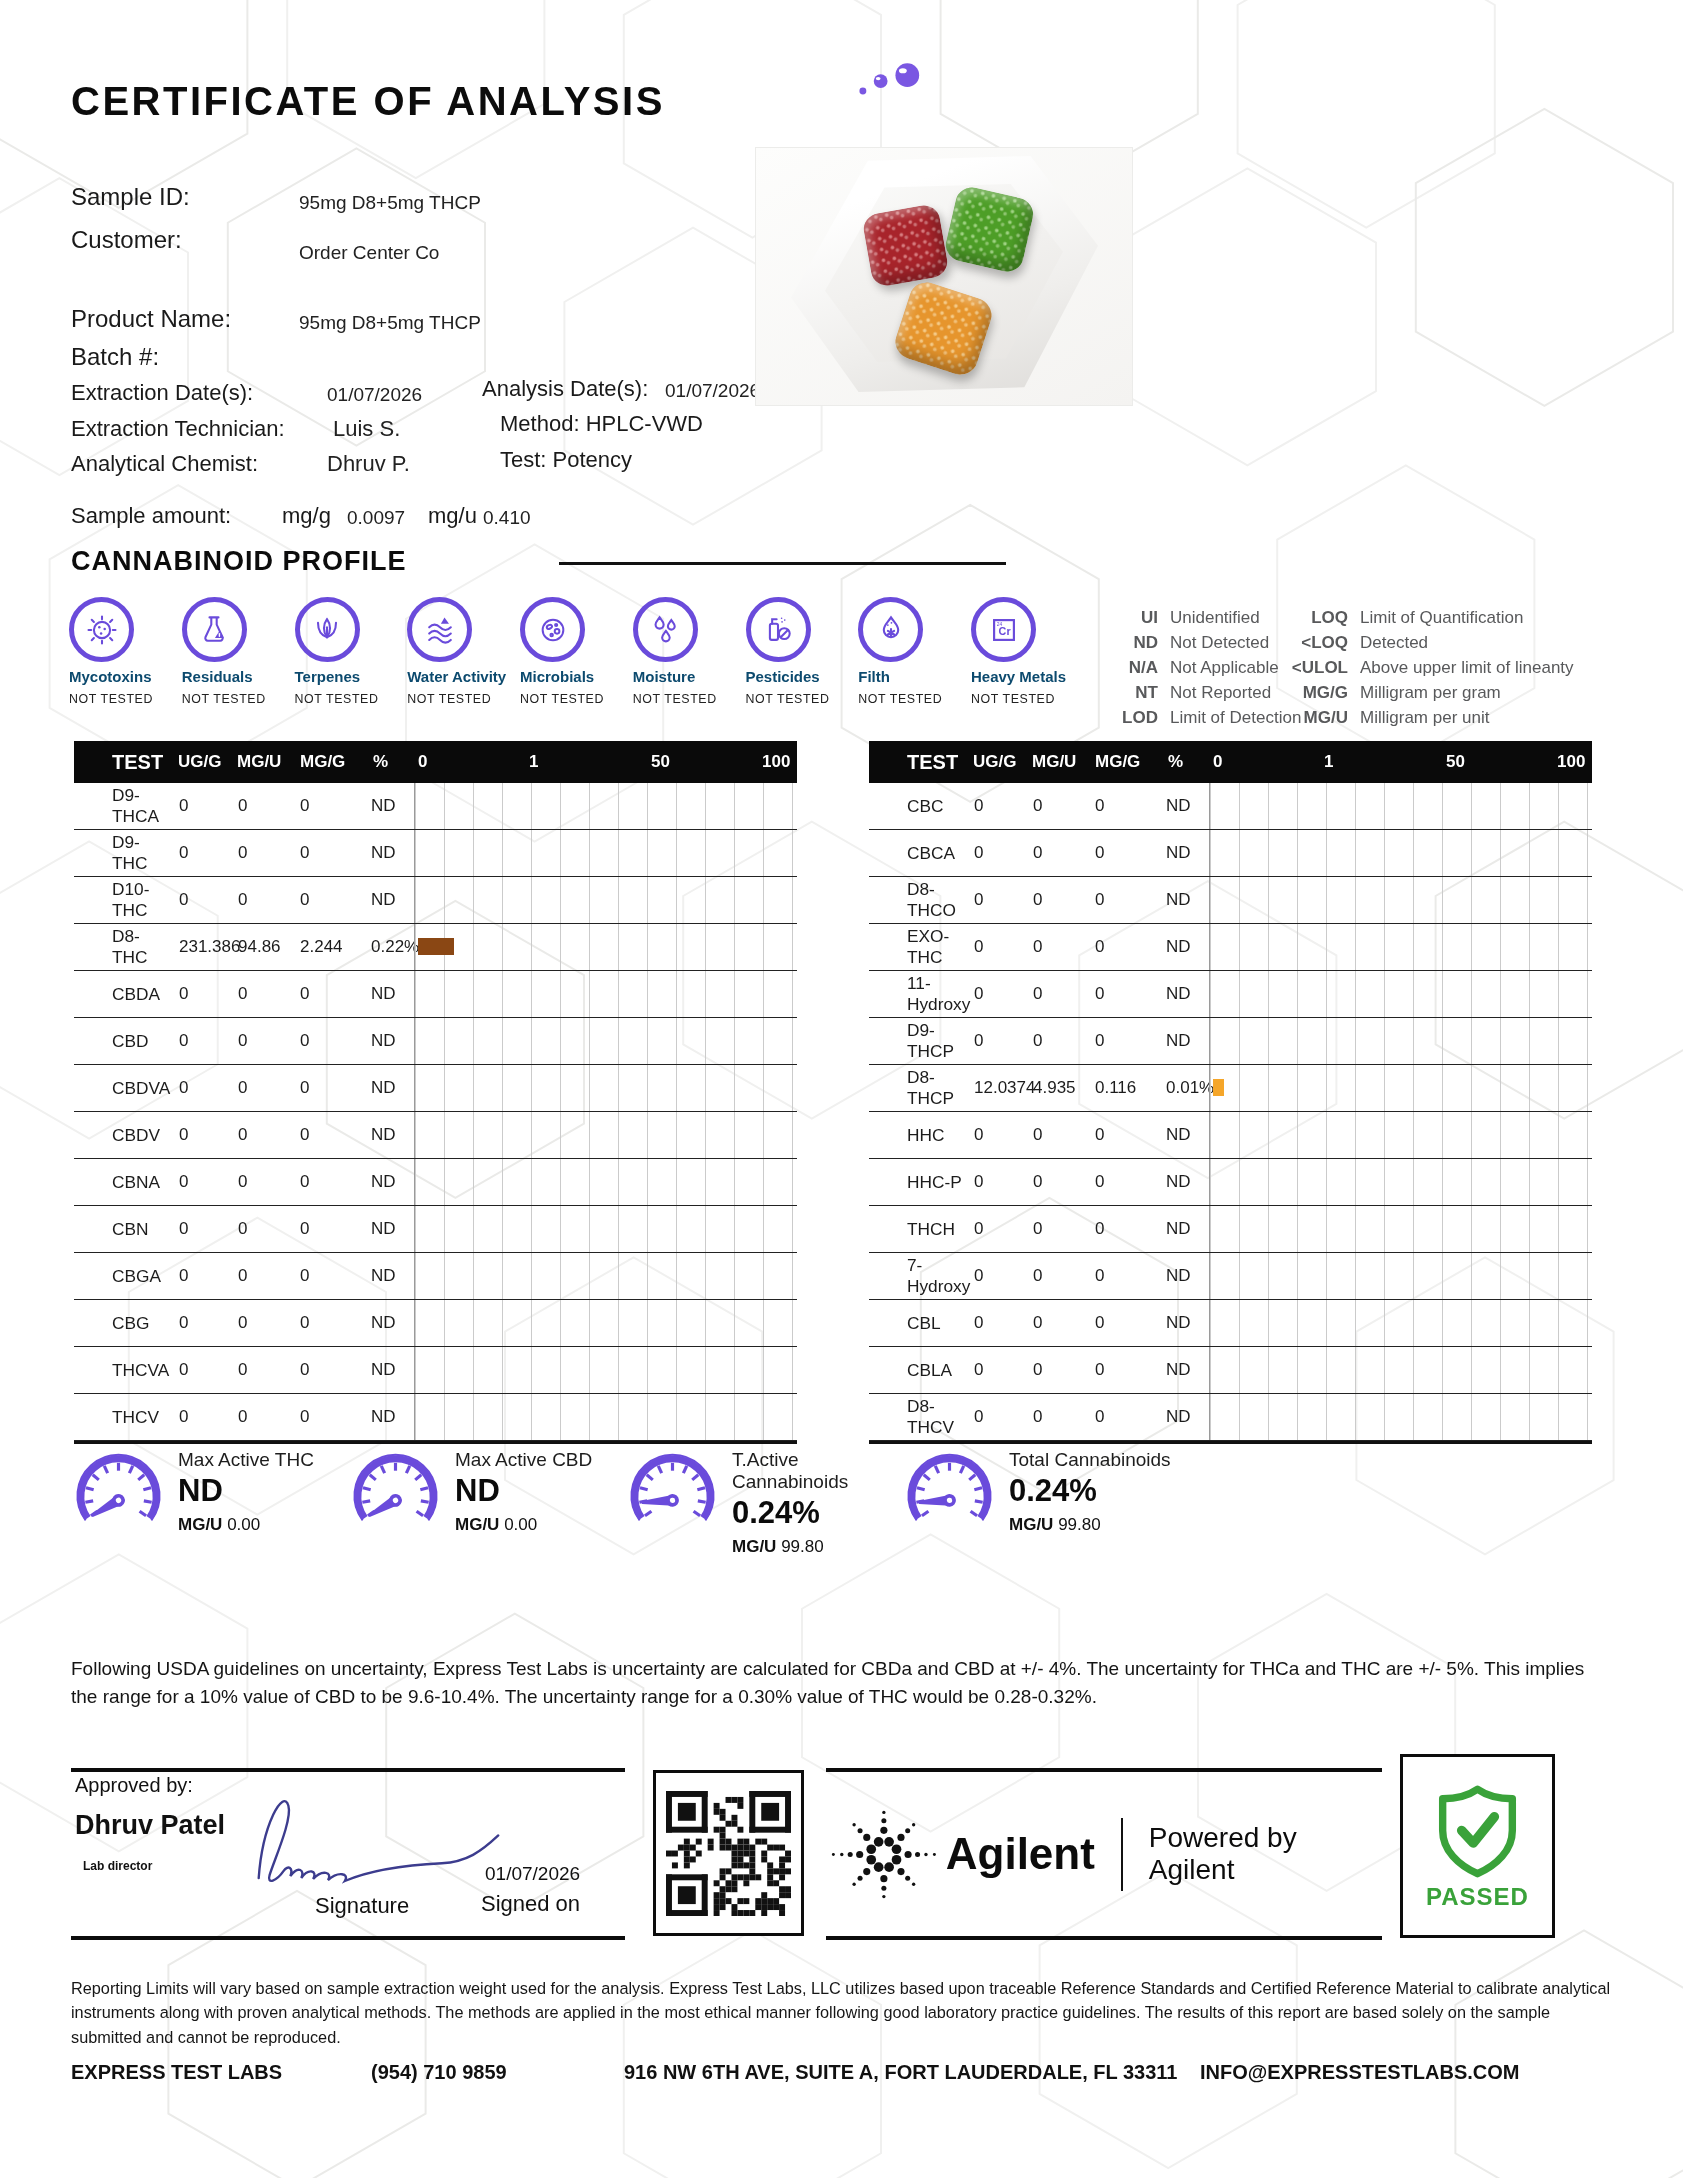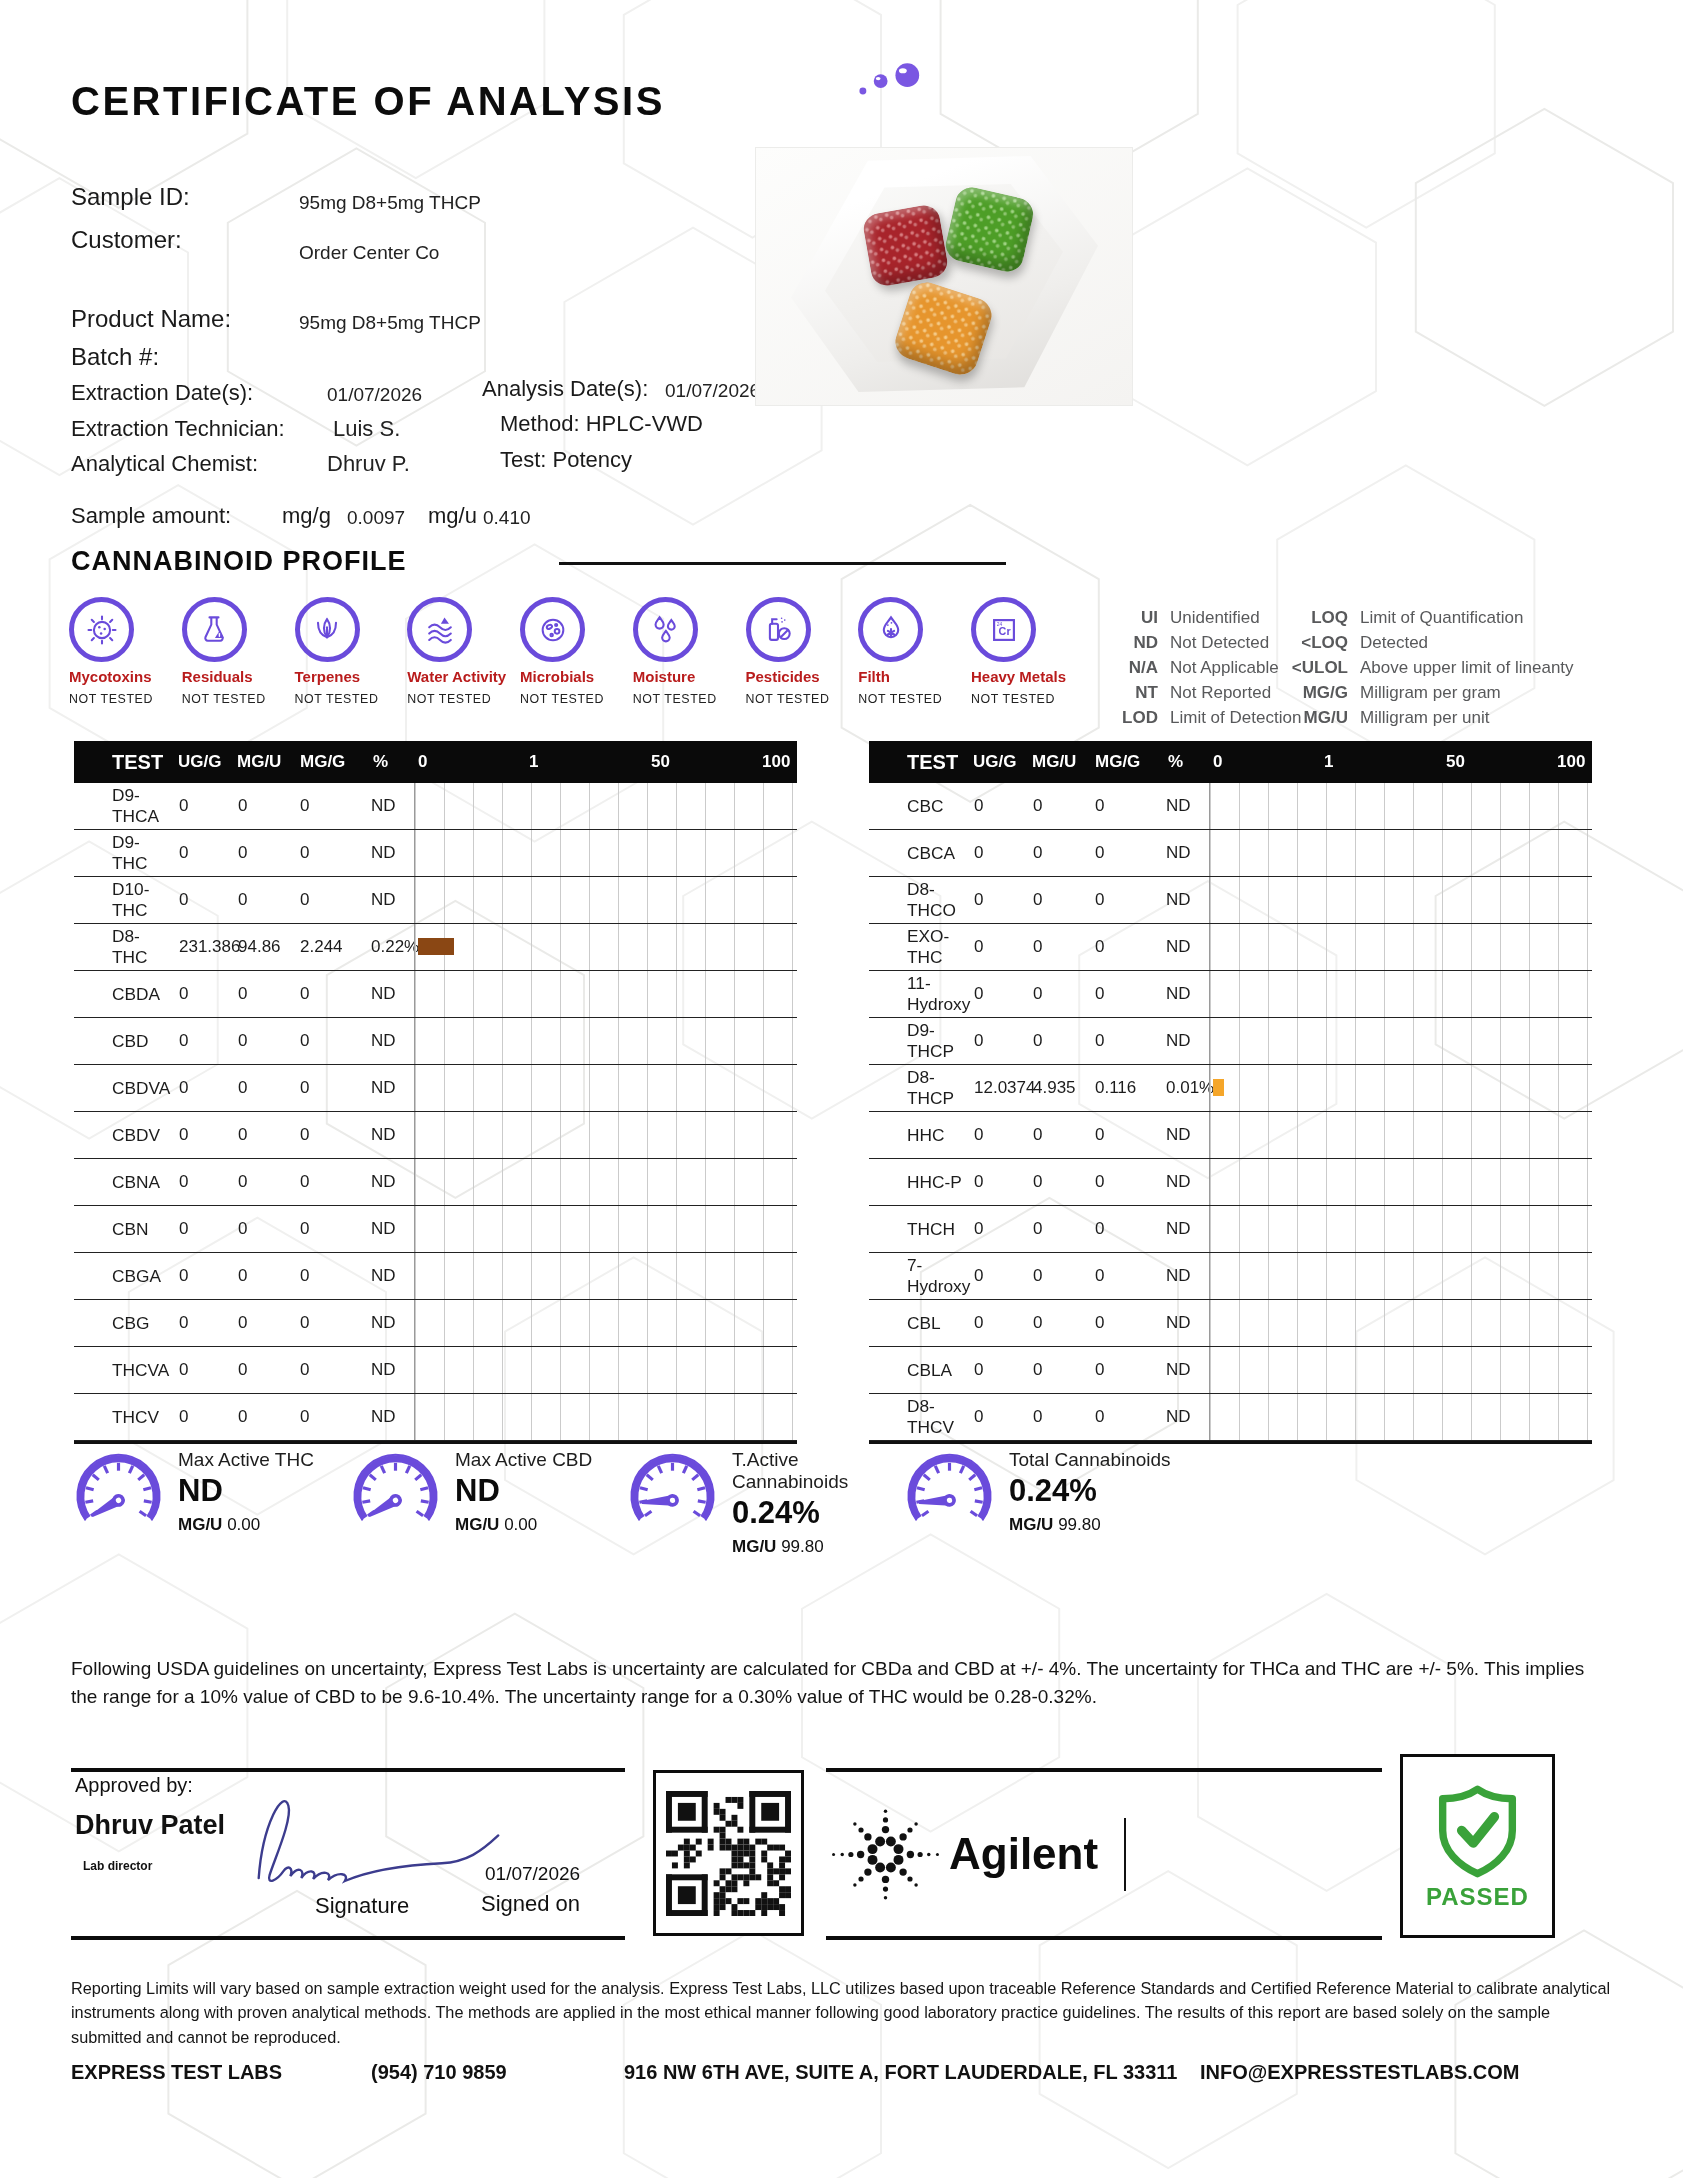--- a/index.html
+++ b/index.html
@@ -41,21 +41,21 @@
 
   
   .sect{font-size:27px;font-weight:800;letter-spacing:1px;color:#0c0c0c;}
   .sect-line{position:absolute;left:559px;top:562px;width:447px;height:3px;background:#111;z-index:2;}
 
   
   .panels{position:absolute;left:69px;top:597px;width:1005px;display:flex;justify-content:space-between;z-index:2;}
   .panel{width:103px;text-align:left;}
   .picon{display:inline-flex;align-items:center;justify-content:center;width:55px;height:55px;
          border:5px solid #6a4bdb;border-radius:50%;}
-  .plabel{font-size:15px;font-weight:700;color:#b91c1c;margin-top:6px;white-space:nowrap;}
+  .plabel{font-size:15px;font-weight:700;color:#0c4a6e;margin-top:6px;white-space:nowrap;}
   .pstatus{font-size:12.4px;color:#222;letter-spacing:0.6px;margin-top:7px;white-space:nowrap;}
 
   
   .legend-col{position:absolute;z-index:2;}
   .lg-row{display:flex;margin-bottom:5px;}
   .lg-abbr{width:61px;text-align:right;font-weight:700;color:#58595b;font-size:17px;flex:none;}
   .lg-desc{margin-left:12px;color:#58595b;font-size:17px;white-space:nowrap;}
 
   
   .ctable{position:absolute;top:741px;width:723px;z-index:2;border-bottom:3px solid #111;}
@@ -911,20 +911,21 @@
         <circle cx="54.99999999999999" cy="23" r="2.4" fill="#111"></circle>
         <circle cx="54.99999999999999" cy="15" r="1.6" fill="#111"></circle>
         <circle cx="71.26345596729058" cy="38.7365440327094" r="3.4" fill="#111"></circle>
         <circle cx="77.62741699796952" cy="32.372583002030474" r="2.4" fill="#111"></circle>
         <circle cx="83.2842712474619" cy="26.71572875253809" r="1.6" fill="#111"></circle>
         <circle cx="7" cy="55" r="1.4" fill="#111"></circle>
         <circle cx="103" cy="55" r="1.4" fill="#111"></circle>
       </svg>
     <span class="ag-name">Agilent</span>
     <span class="ag-div"></span>
+    <span class="ag-tag">Powered by Agilent</span>
   </div>
 
   <div class="passed">
     <svg width="95" height="99" viewBox="0 0 90 92">
       <path d="M45 6 C55 13 66 15 78 15 V45 C78 64 63 78 45 86 C27 78 12 64 12 45 V15 C24 15 35 13 45 6 Z" fill="none" stroke="#3aa23a" stroke-width="7" stroke-linejoin="round"></path>
       <path d="M30 45 L41 57 L61 32" fill="none" stroke="#3aa23a" stroke-width="9" stroke-linecap="round" stroke-linejoin="round"></path>
     </svg>
     <div class="passed-label">PASSED</div>
   </div>
 

